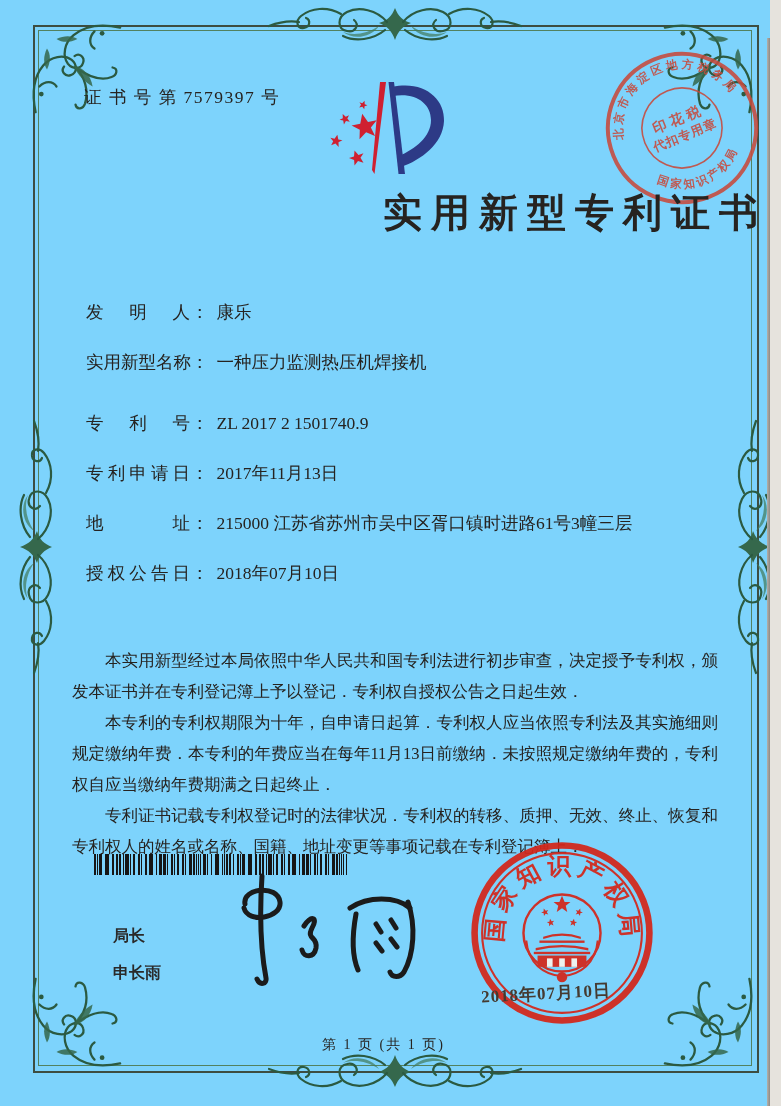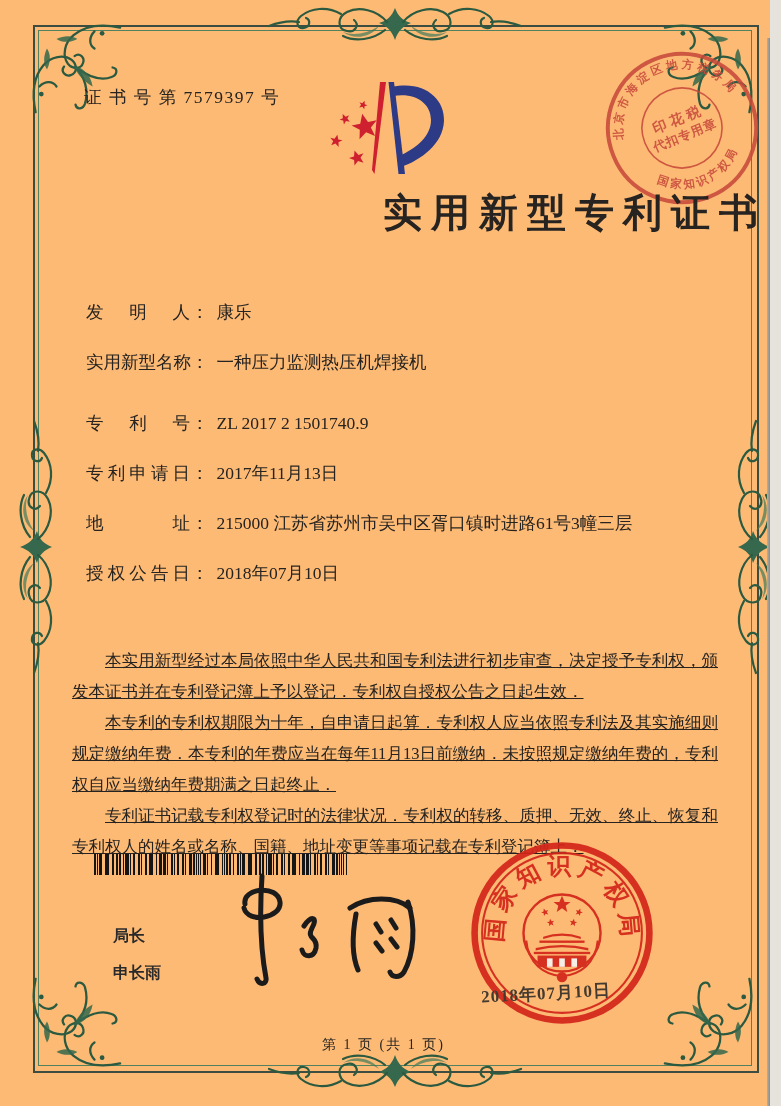--- a/index.html
+++ b/index.html
@@ -1,18 +1,18 @@
 <!DOCTYPE html>
 <html><head>
 <meta charset="utf-8">
 <style>
   html,body{margin:0;padding:0;background:#d9d6d0;}
   #paper{
     position:relative;width:781px;height:1106px;overflow:hidden;
-    background:#fdba74;
+    background:#7dd3fc;
     font-family:"Liberation Serif","DejaVu Serif",serif;
     color:#262320;
   }
   .abs{position:absolute;}
   
   .frame-outer{left:33px;top:25px;width:722px;height:1044px;border:2px solid #3d4d41;}
   .frame-inner{left:38px;top:30px;width:712px;height:1034px;border:1px solid #52815f;}
   .orn{pointer-events:none;}
   
   .scan-edge{left:767px;top:38px;width:3px;height:1068px;background:linear-gradient(to right,#b4b0aa,#8d8984);}
@@ -27,21 +27,21 @@
   .frow{margin-bottom:26px;white-space:nowrap;}
   .frow.first{margin-bottom:37px;}
   .flabel{display:inline-block;width:104px;text-align:justify;text-align-last:justify;text-justify:inter-character;}
   .fcolon{margin-left:1px;}
   .fvalue{margin-left:8px;}
   .frow.grant{display:flex;}
   .grant-no{margin-left:auto;padding-right:6px;}
   .grant-no .glabel{letter-spacing:2px;}
   
   .bodytext{left:72px;top:645px;width:646px;font-size:16.5px;line-height:31px;text-align:justify;}
-  .bodytext p{margin:0;text-indent:2em;text-decoration:underline;}
+  .bodytext p{margin:0;text-indent:2em;}
   
   .barcode{left:94px;top:854px;width:253px;height:21px;
     background:
       repeating-linear-gradient(90deg,#161616 0 2px,transparent 2px 3px,#161616 3px 4px,transparent 4px 7px,#161616 7px 8px,transparent 8px 11px),
       repeating-linear-gradient(90deg,#161616 0 1px,transparent 1px 5px,#161616 5px 7px,transparent 7px 13px);
   }
   .director{left:113px;top:917px;font-family:"Liberation Sans","DejaVu Sans",sans-serif;font-size:16px;font-weight:600;line-height:37px;color:#2a2a2a;}
   .signature{left:200px;top:866px;width:240px;height:128px;}
   .seal{left:468px;top:839px;width:188px;height:188px;opacity:.93;}
   .seal-date{left:481px;top:981px;width:170px;font-size:17px;font-weight:600;letter-spacing:1px;color:#453a30;transform:rotate(-3deg);}

